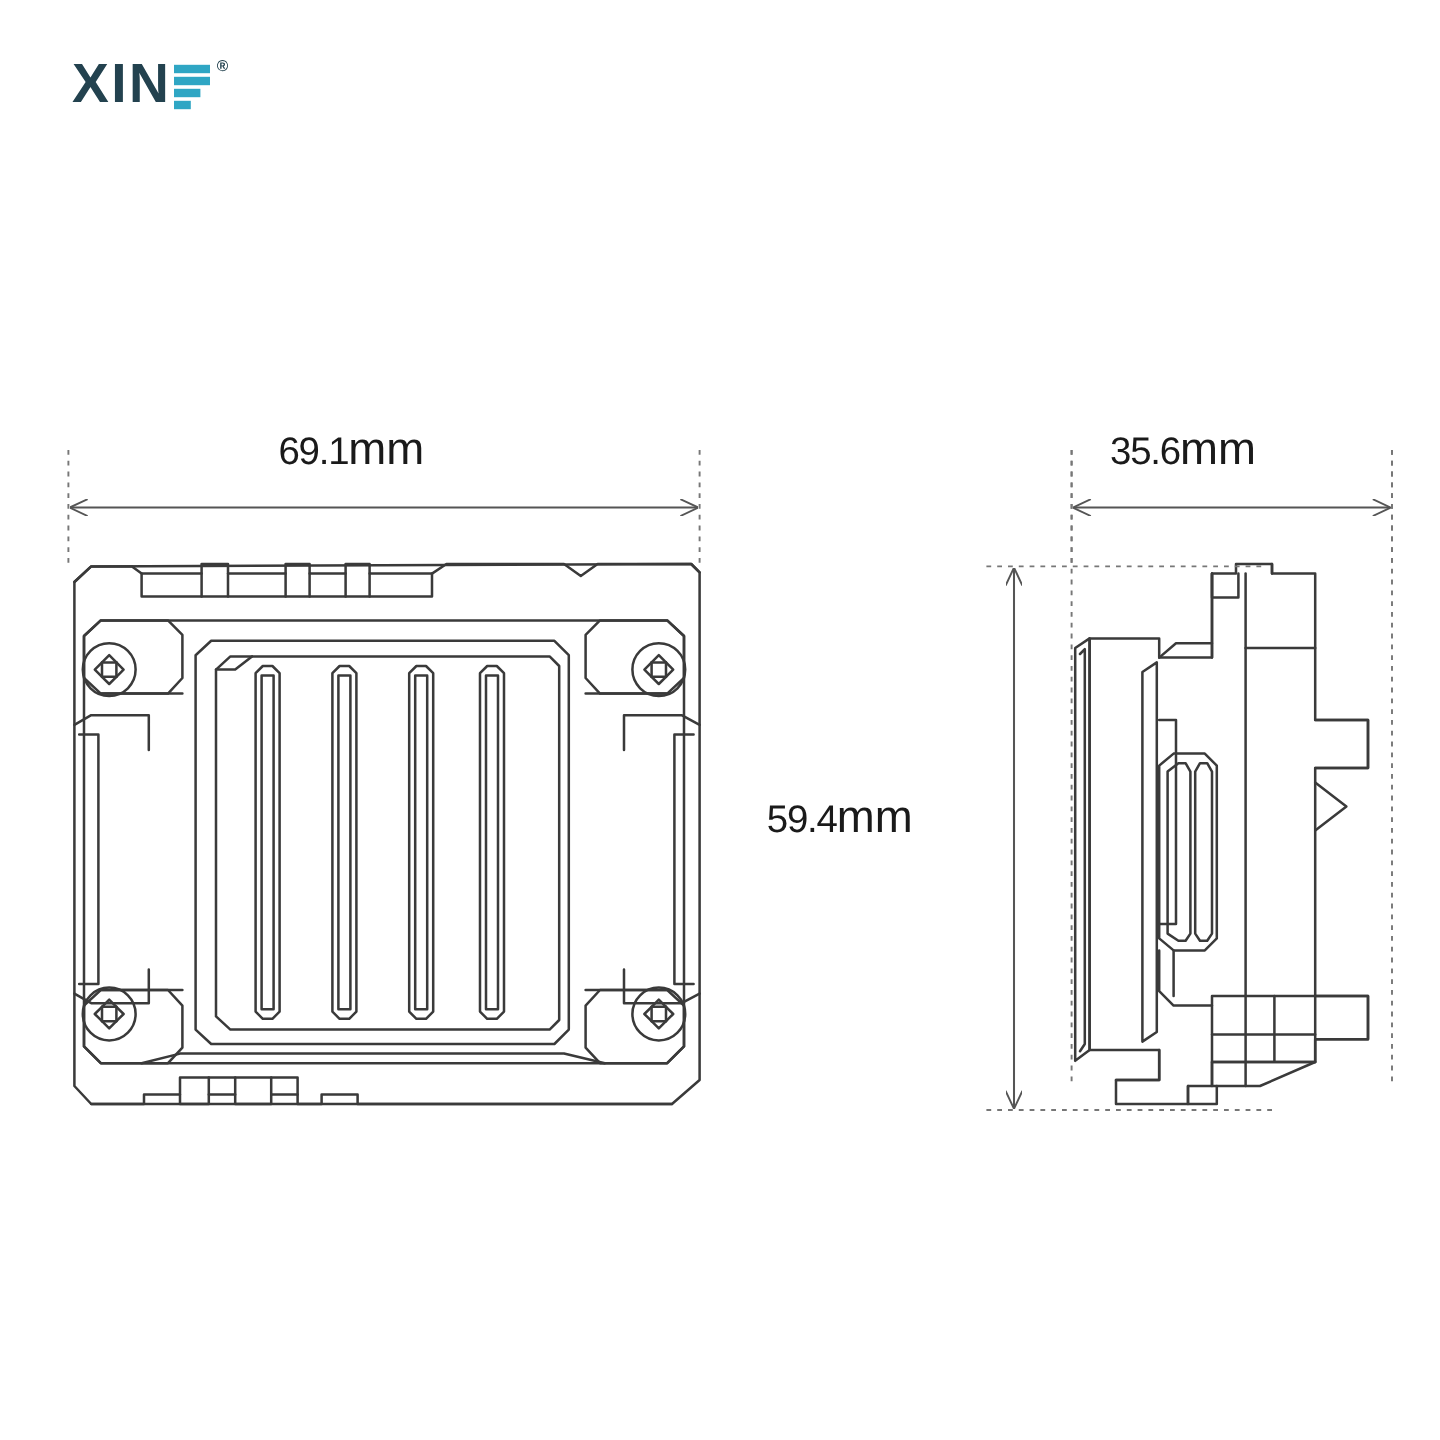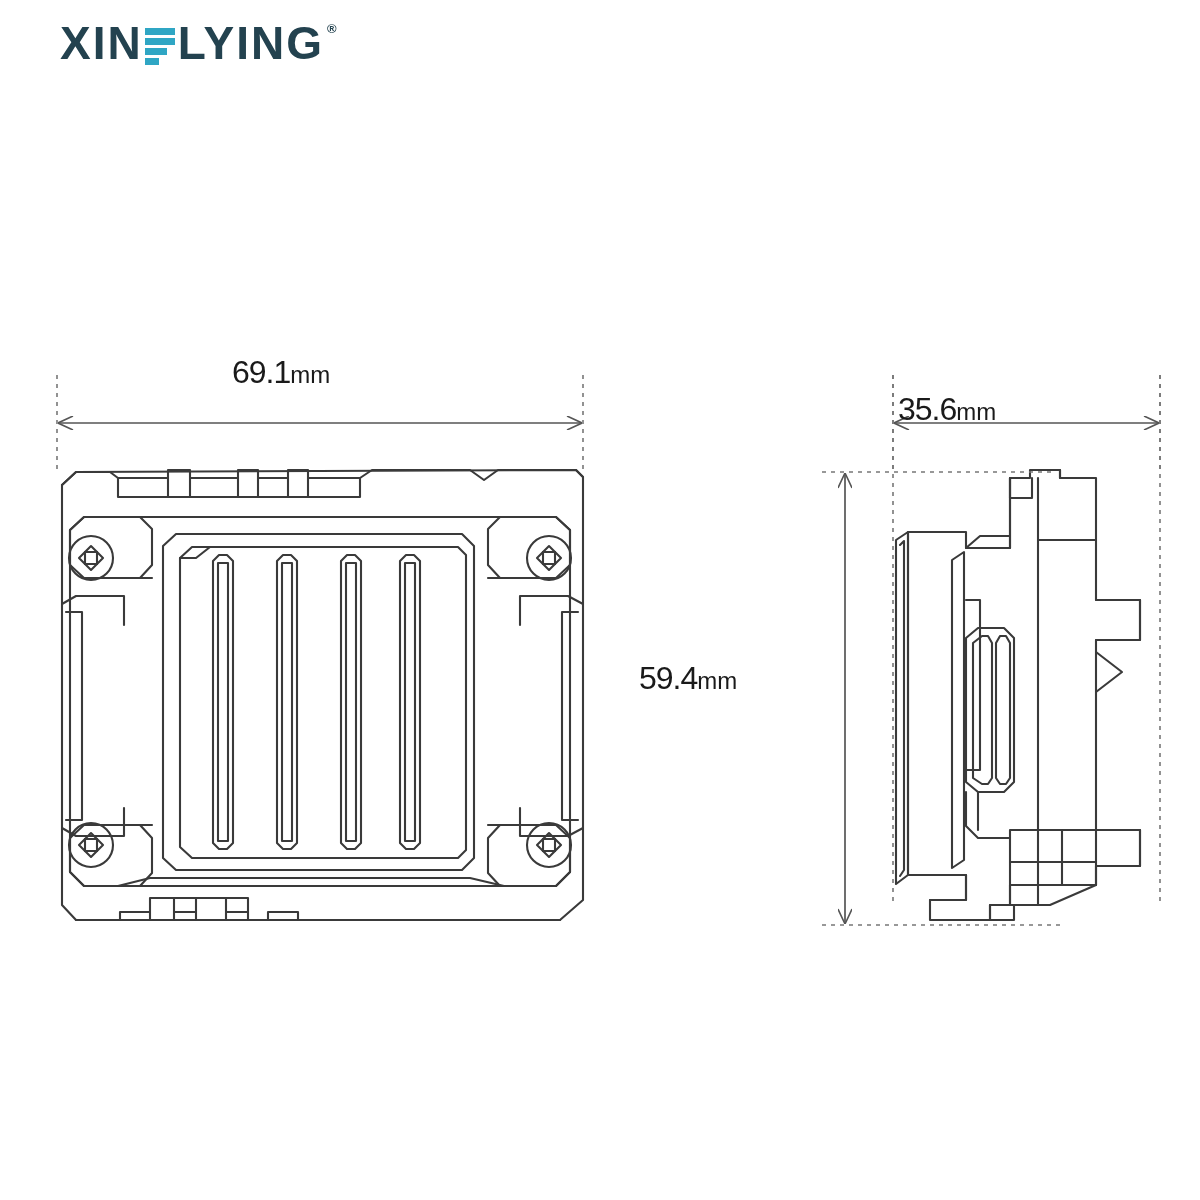--- a/index.html
+++ b/index.html
@@ -12,21 +12,21 @@
     height: 1200px;
     position: relative;
     font-family: "Liberation Sans", sans-serif;
     overflow: hidden;
   }
 
   
   #brand-logo {
     position: absolute;
     left: 60px;
-    top: 20px;
+    top: 46px;
     height: 56px;
     display: flex;
     align-items: flex-start;
     justify-content: flex-end;
   }
   .logo-wordmark {
     font-family: "Liberation Sans", sans-serif;
     font-weight: bold;
     font-size: 46px;
     letter-spacing: 2px;
@@ -81,41 +81,40 @@
     font-family: "Liberation Sans", sans-serif;
     white-space: nowrap;
     line-height: 1;
   }
   .dim-value {
     font-size: 32px;
     font-weight: 400;
     letter-spacing: -1px;
   }
   .dim-unit {
-    font-size: 24px;
+    font-size: 38px;
     font-weight: 400;
     letter-spacing: 0px;
   }
   #dim-width-label  { left: 232px; top: 356px; }
-  #dim-depth-label  { left: 898px; top: 356px; margin-top: 37px; }
+  #dim-depth-label  { left: 925px; top: 356px; }
   #dim-height-label { left: 639px; top: 662px; text-align: right; }
 </style>
 </head>
 <body>
 
 <div id="brand-logo">
   <div class="logo-wordmark">
     <span class="logo-seg">XIN</span>
     <span class="logo-f">
       <i class="b1"></i>
         <i class="b2"></i>
         <i class="b3"></i>
         <i class="b4"></i>
     </span>
-    <span class="logo-seg">LYING</span>
   </div>
   <span class="logo-reg">®</span>
 </div>
 
 <svg id="drawing-canvas" viewBox="0 0 1200 1200">
   <defs>
     <marker id="arrL" markerWidth="16" markerHeight="14" refX="1" refY="7" orient="auto" markerUnits="userSpaceOnUse">
       <path d="M15,0 L0,7 L15,14" fill="none" stroke="#555" stroke-width="1.6"></path>
     </marker>
     <marker id="arrR" markerWidth="16" markerHeight="14" refX="15" refY="7" orient="auto" markerUnits="userSpaceOnUse">

